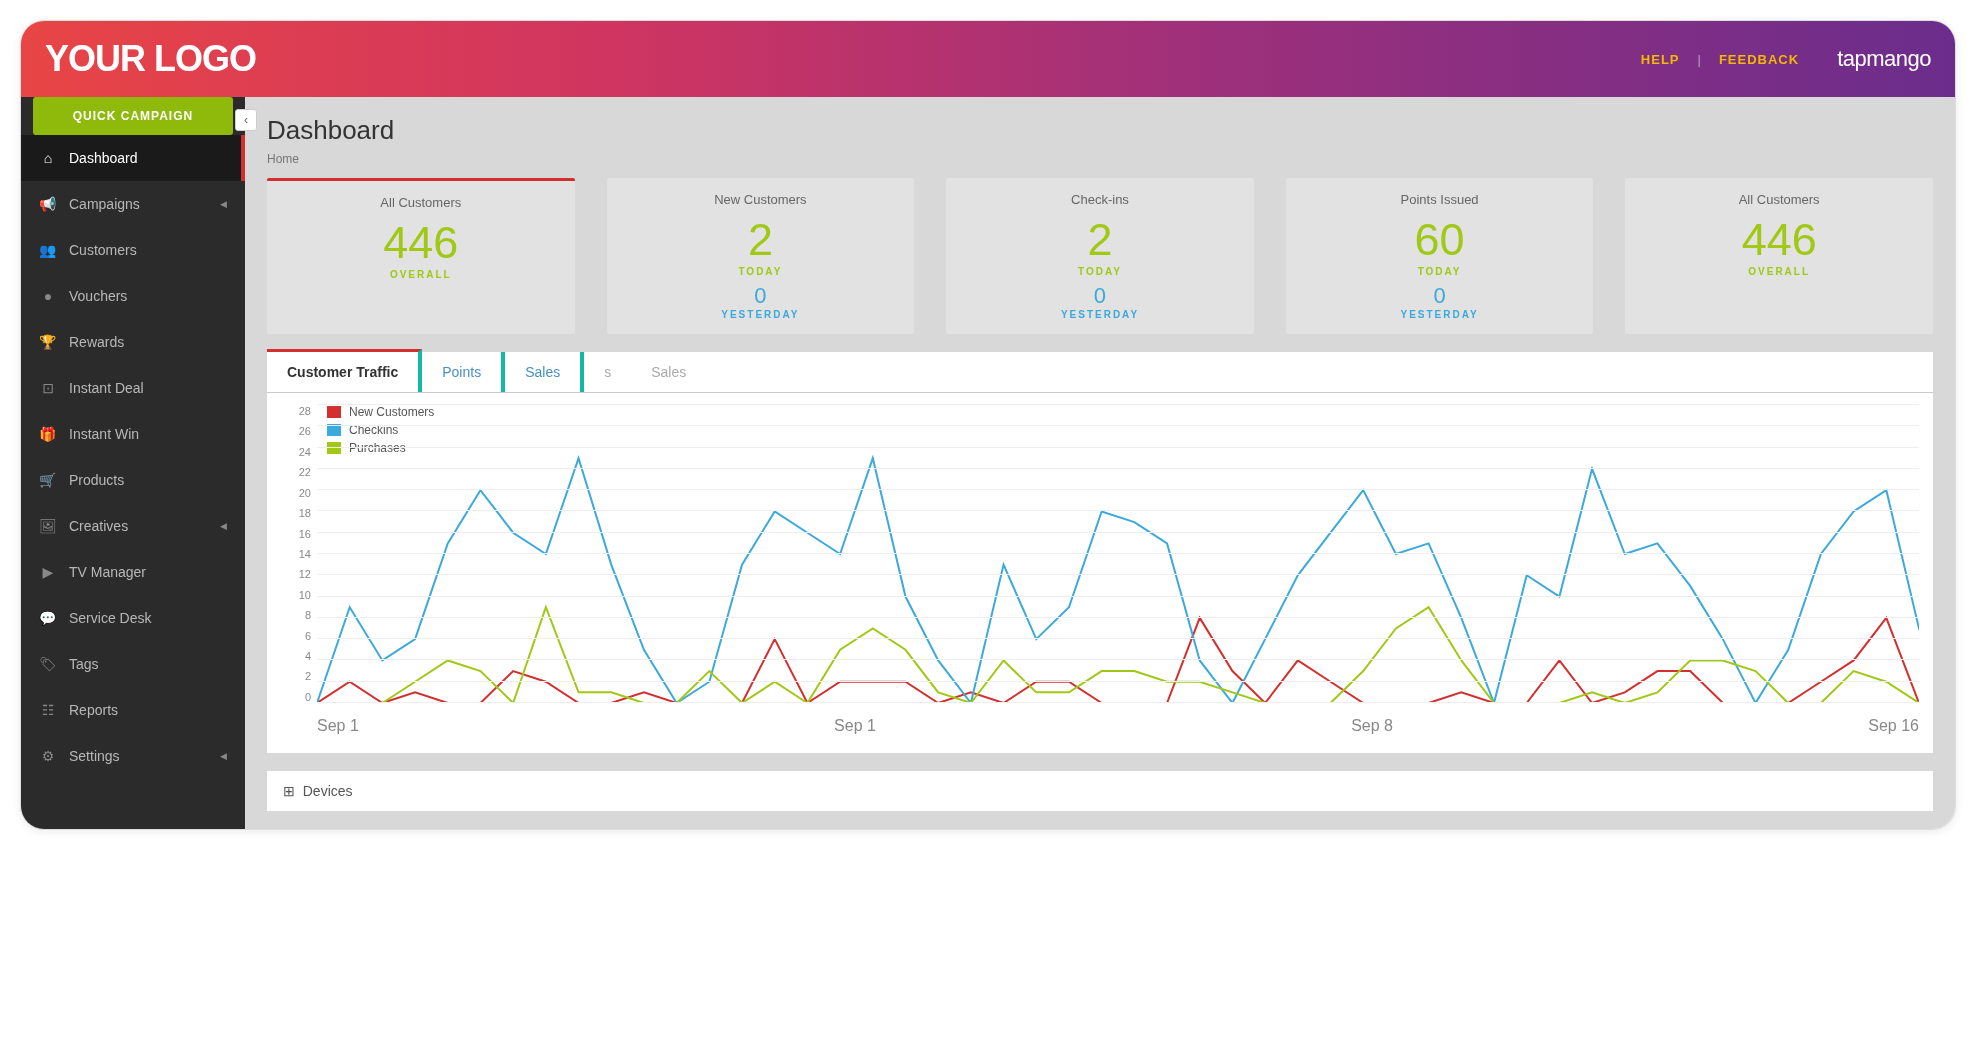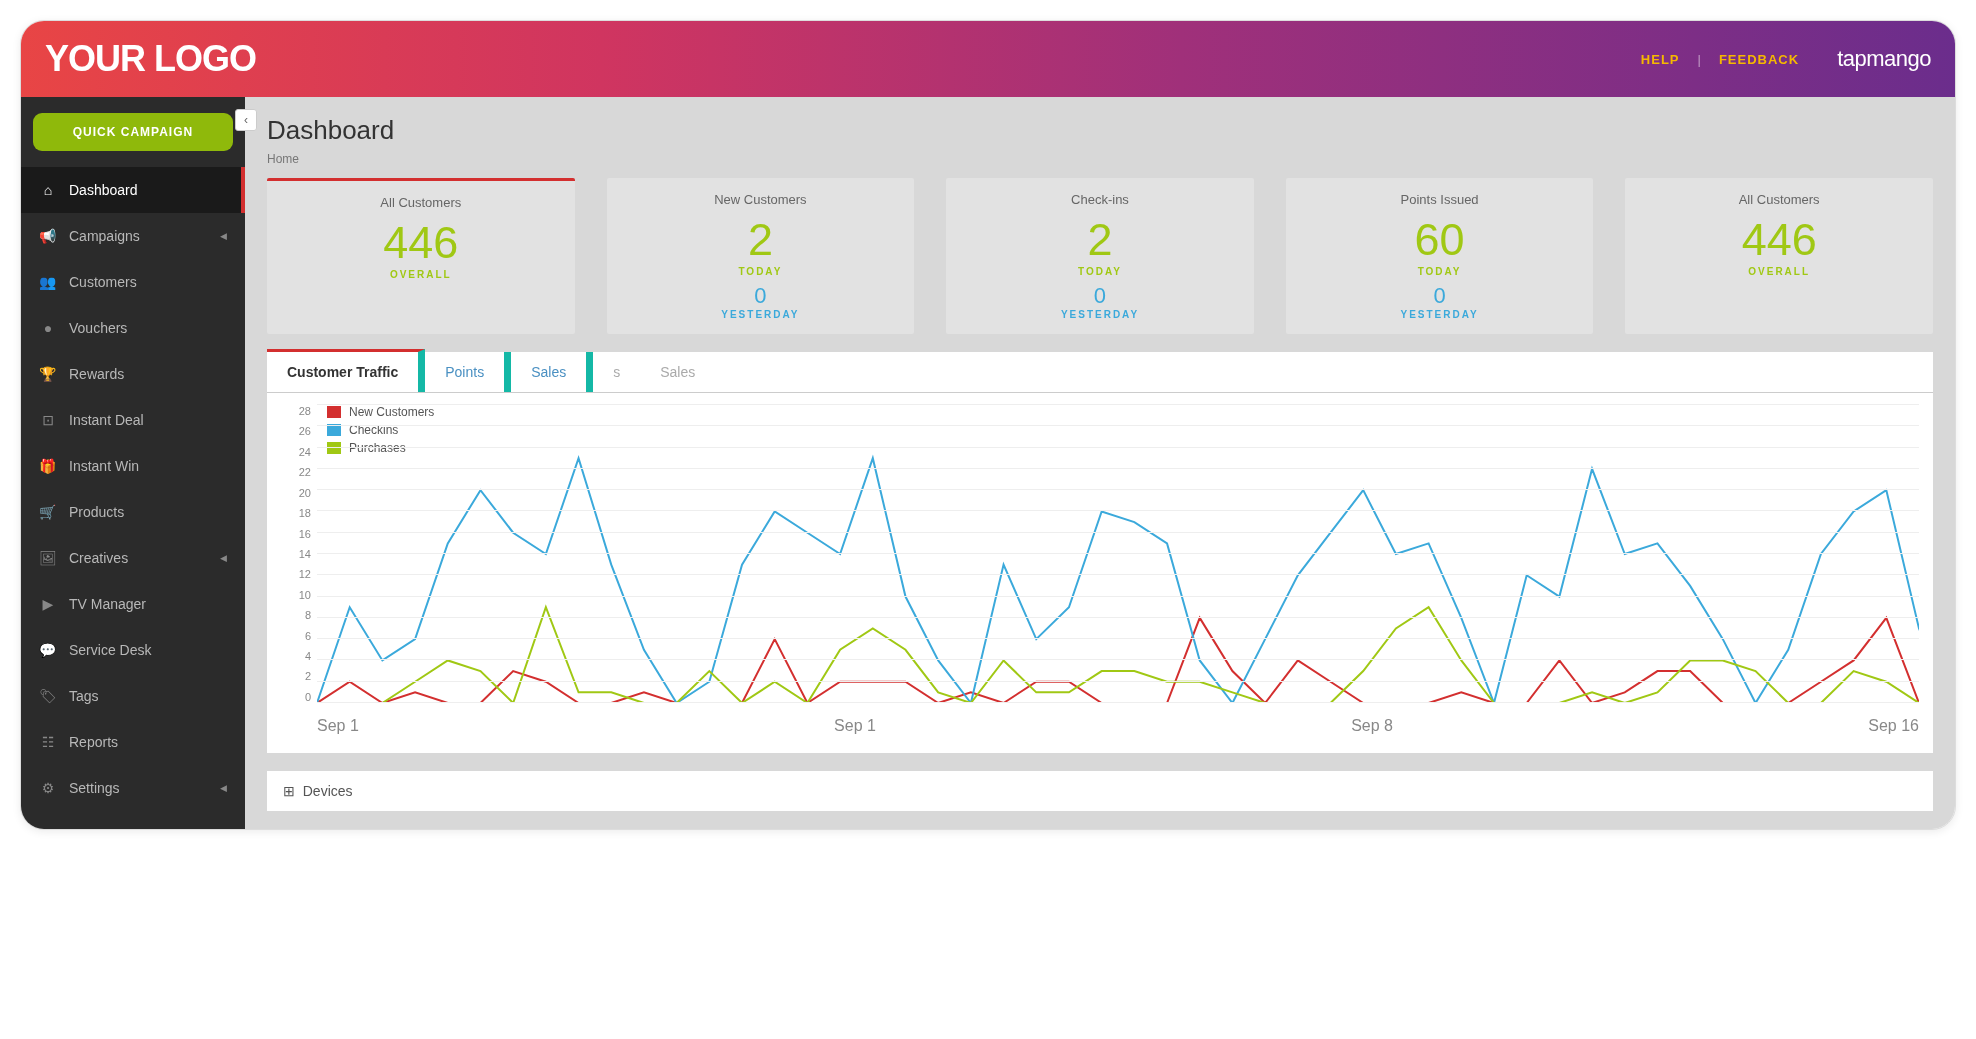--- a/index.html
+++ b/index.html
@@ -6,41 +6,41 @@
 body{background:#fff;padding:20px}
 .frame{width:100%;max-width:1976px;margin:0 auto;background:#fff;border-radius:24px;overflow:hidden;border:1px solid #ddd;box-shadow:0 2px 8px rgba(0,0,0,.08)}
 .header{height:76px;background:linear-gradient(90deg,#e84545 0%,#d03560 30%,#a0307a 60%,#6b2d8c 100%);display:flex;align-items:center;padding:0 24px}
 .logo{color:#fff;font-size:36px;font-weight:900;letter-spacing:-1px}
 .header-right{margin-left:auto;display:flex;align-items:center;gap:18px}
 .header-link{color:#f5b800;font-size:13px;font-weight:700;letter-spacing:1px;cursor:pointer}
 .header-sep{color:rgba(255,255,255,.5);font-size:13px}
 .brand{color:#fff;font-size:22px;font-weight:400;letter-spacing:-0.5px;margin-left:20px}
 .body{display:flex;background:#d8d8d8;min-height:700px}
 .sidebar{width:224px;background:#2b2b2b;flex-shrink:0;position:relative}
-.quick-btn{margin:16px 12px;background:#8fb90b;color:#fff;border:none;padding:12px 8px;font-size:12px;font-weight:700;letter-spacing:1px;width:calc(100% - 24px);cursor:pointer;border-radius:9px}
+.quick-btn{margin:0 12px;background:#8fb90b;color:#fff;border:none;padding:12px 8px;font-size:12px;font-weight:700;letter-spacing:1px;width:calc(100% - 24px);cursor:pointer;border-radius:3px}
 .nav-item{display:flex;align-items:center;padding:14px 18px;color:#b8b8b8;font-size:14px;cursor:pointer;position:relative}
 .nav-item.active{background:#1a1a1a;color:#fff}
 .nav-item.active::after{content:"";position:absolute;right:0;top:0;bottom:0;width:4px;background:#d32f2f}
 .nav-icon{width:18px;height:18px;margin-right:12px;display:inline-flex;align-items:center;justify-content:center;font-size:14px;color:#888}
 .nav-item.active .nav-icon{color:#fff}
 .nav-caret{margin-left:auto;font-size:9px;color:#888}
 .collapse-btn{position:absolute;right:-12px;top:12px;width:22px;height:22px;background:#fff;border:1px solid #ccc;border-radius:3px;display:flex;align-items:center;justify-content:center;font-size:12px;color:#666;cursor:pointer;z-index:2}
 .main{flex:1;padding:18px 22px;overflow:hidden}
 .page-title{font-size:26px;color:#333;font-weight:400;margin-bottom:6px}
 .breadcrumb{font-size:12px;color:#777;margin-bottom:12px}
 .cards{display:flex;gap:32px;margin-bottom:18px}
 .card{flex:1;background:#e2e2e2;padding:14px 8px;text-align:center;border-radius:2px}
 .card.active{border-top:3px solid #d32f2f}
 .card-title{font-size:13px;color:#666;margin-bottom:10px}
 .card-val{font-size:45px;color:#a0c814;font-weight:300;line-height:1}
 .card-sub1{font-size:10px;color:#a0c814;letter-spacing:2px;margin-top:4px;font-weight:700}
 .card-val2{font-size:22px;color:#3ba9db;margin-top:6px;font-weight:400}
 .card-sub2{font-size:10px;color:#3ba9db;letter-spacing:2px;font-weight:700}
 .tabs{display:flex;background:#fff;border-bottom:1px solid #ccc}
-.tab{padding:12px 20px;font-size:14px;color:#4a90c2;cursor:pointer;border-right:7px solid #14b8a6}
+.tab{padding:12px 20px;font-size:14px;color:#4a90c2;cursor:pointer;border-right:4px solid #14b8a6}
 .tab.active{color:#333;font-weight:600;border-top:3px solid #d32f2f;background:#fff;margin-top:-3px}
 .tab.ghost{color:#aaa;border:none}
 .chart{background:#fff;padding:18px 14px 40px;position:relative;height:360px}
 .legend{position:absolute;left:60px;top:12px;font-size:12px;color:#555}
 .legend-row{display:flex;align-items:center;gap:8px;margin-bottom:4px}
 .legend-box{width:14px;height:12px}
 .yaxis{position:absolute;left:14px;top:12px;bottom:50px;width:30px;display:flex;flex-direction:column;justify-content:space-between;font-size:11px;color:#888;text-align:right}
 .plot{position:absolute;left:50px;right:14px;top:12px;bottom:50px}
 .grid-line{position:absolute;left:0;right:0;border-top:1px solid #eee}
 .xaxis{position:absolute;left:50px;right:14px;bottom:18px;display:flex;justify-content:space-between;font-size:16px;color:#888}

